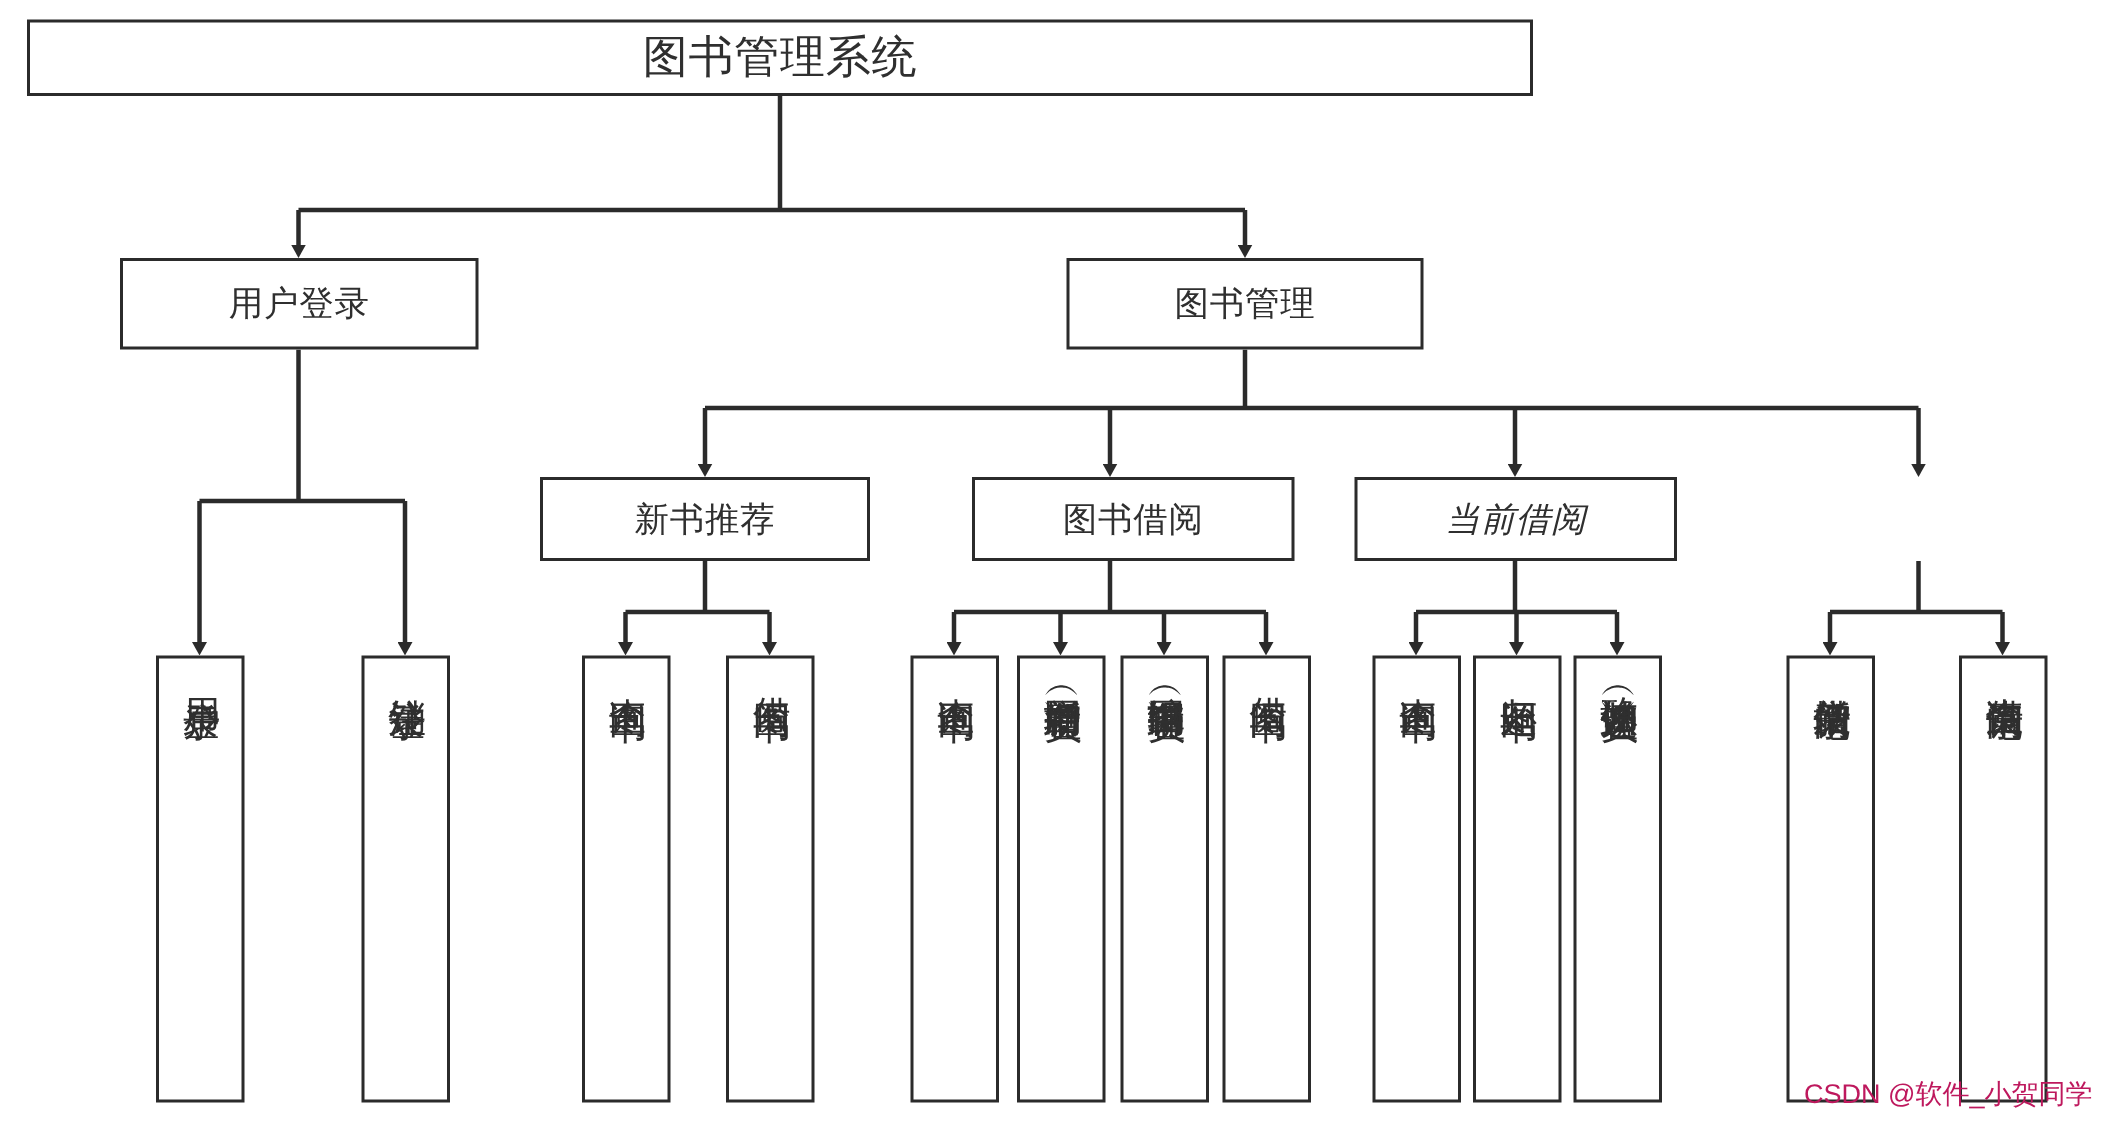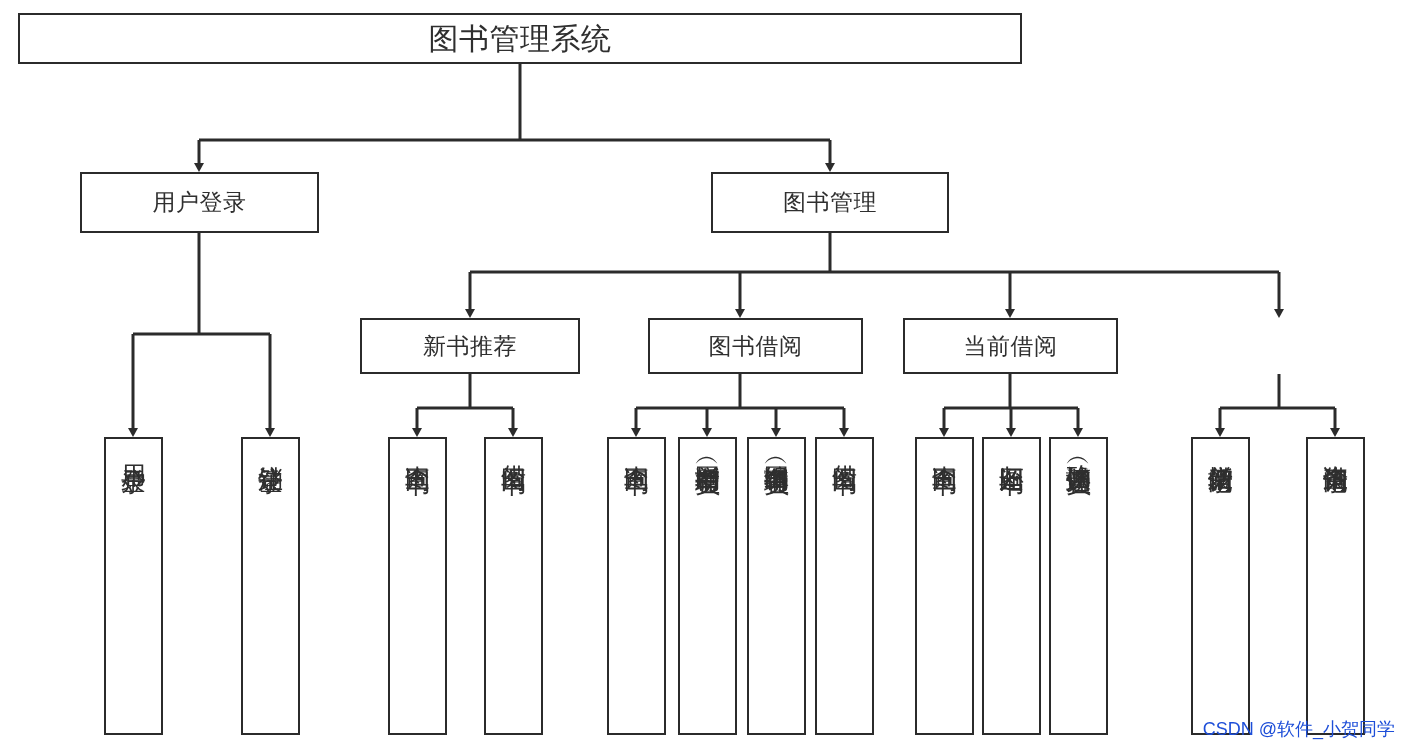--- a/index.html
+++ b/index.html
@@ -65,21 +65,21 @@
   }
   .node.vert.tall .label {
     font-size: 25px;
     letter-spacing: 1px;
   }
   #watermark {
     position: absolute;
     right: 10px;
     bottom: 6px;
     font-size: 18px;
-    color: #1d4ed8;
+    color: #be185d;
     white-space: nowrap;
     font-family: "Liberation Sans", "DejaVu Sans", sans-serif;
   }
 </style>
 </head>
 <body>
 
 <div id="canvas">
 
   <svg id="edges" viewBox="0 0 1405 747">
@@ -142,21 +142,21 @@
   <div class="node horiz" style="left:711px; top:172px; width:238px; height:61px;align-items:center;">
     <span class="label">图书管理</span>
   </div>
 
   <div class="node horiz" style="left:360px; top:318px; width:220px; height:56px;">
     <span class="label">新书推荐</span>
   </div>
   <div class="node horiz" style="left:633px; top:318px; width:215px; height:56px;margin-left:15px;">
     <span class="label">图书借阅</span>
   </div>
-  <div class="node horiz" style="left:903px; top:318px; width:215px; height:56px;">
+  <div class="node horiz" style="left:903px; top:318px; width:215px; height:56px;font-style:italic;">
     <span class="label">当前借阅</span>
   </div>
 
   <div class="node vert" style="left:104px; top:437px; width:59px; height:298px;">
     <span class="label">用户登录</span>
   </div>
   <div class="node vert" style="left:241px; top:437px; width:59px; height:298px;">
     <span class="label">注销登录</span>
   </div>
 

